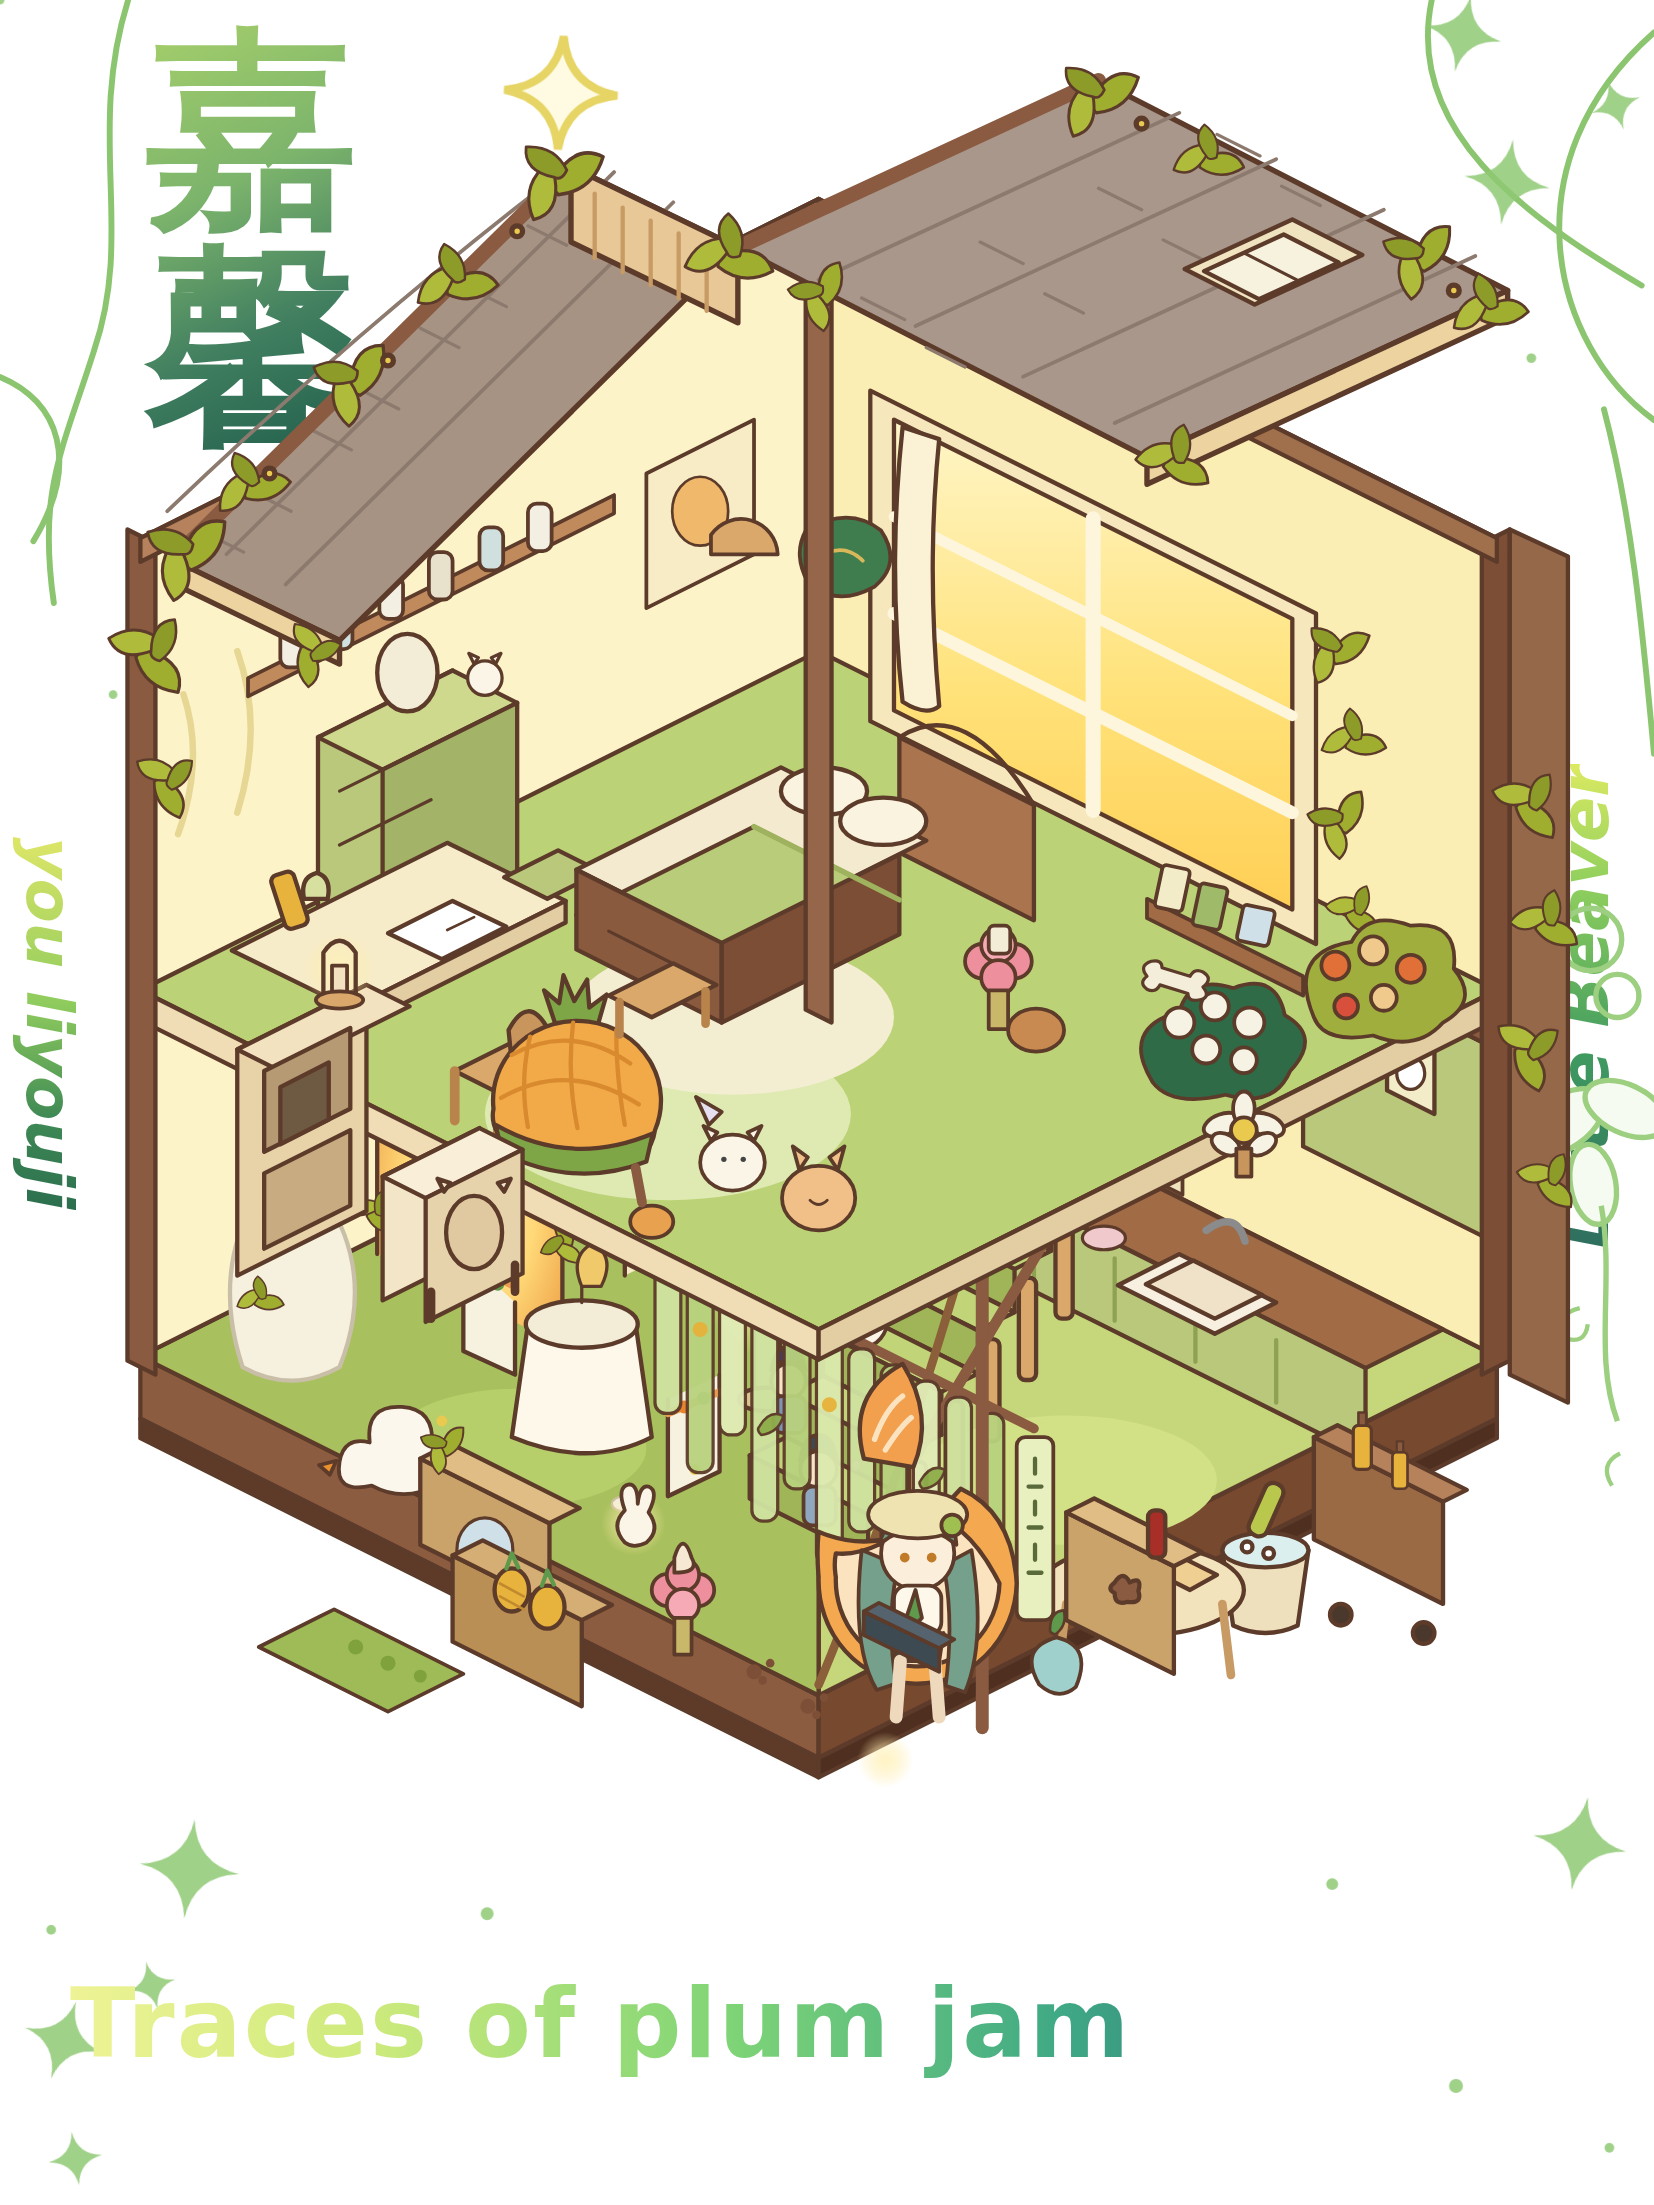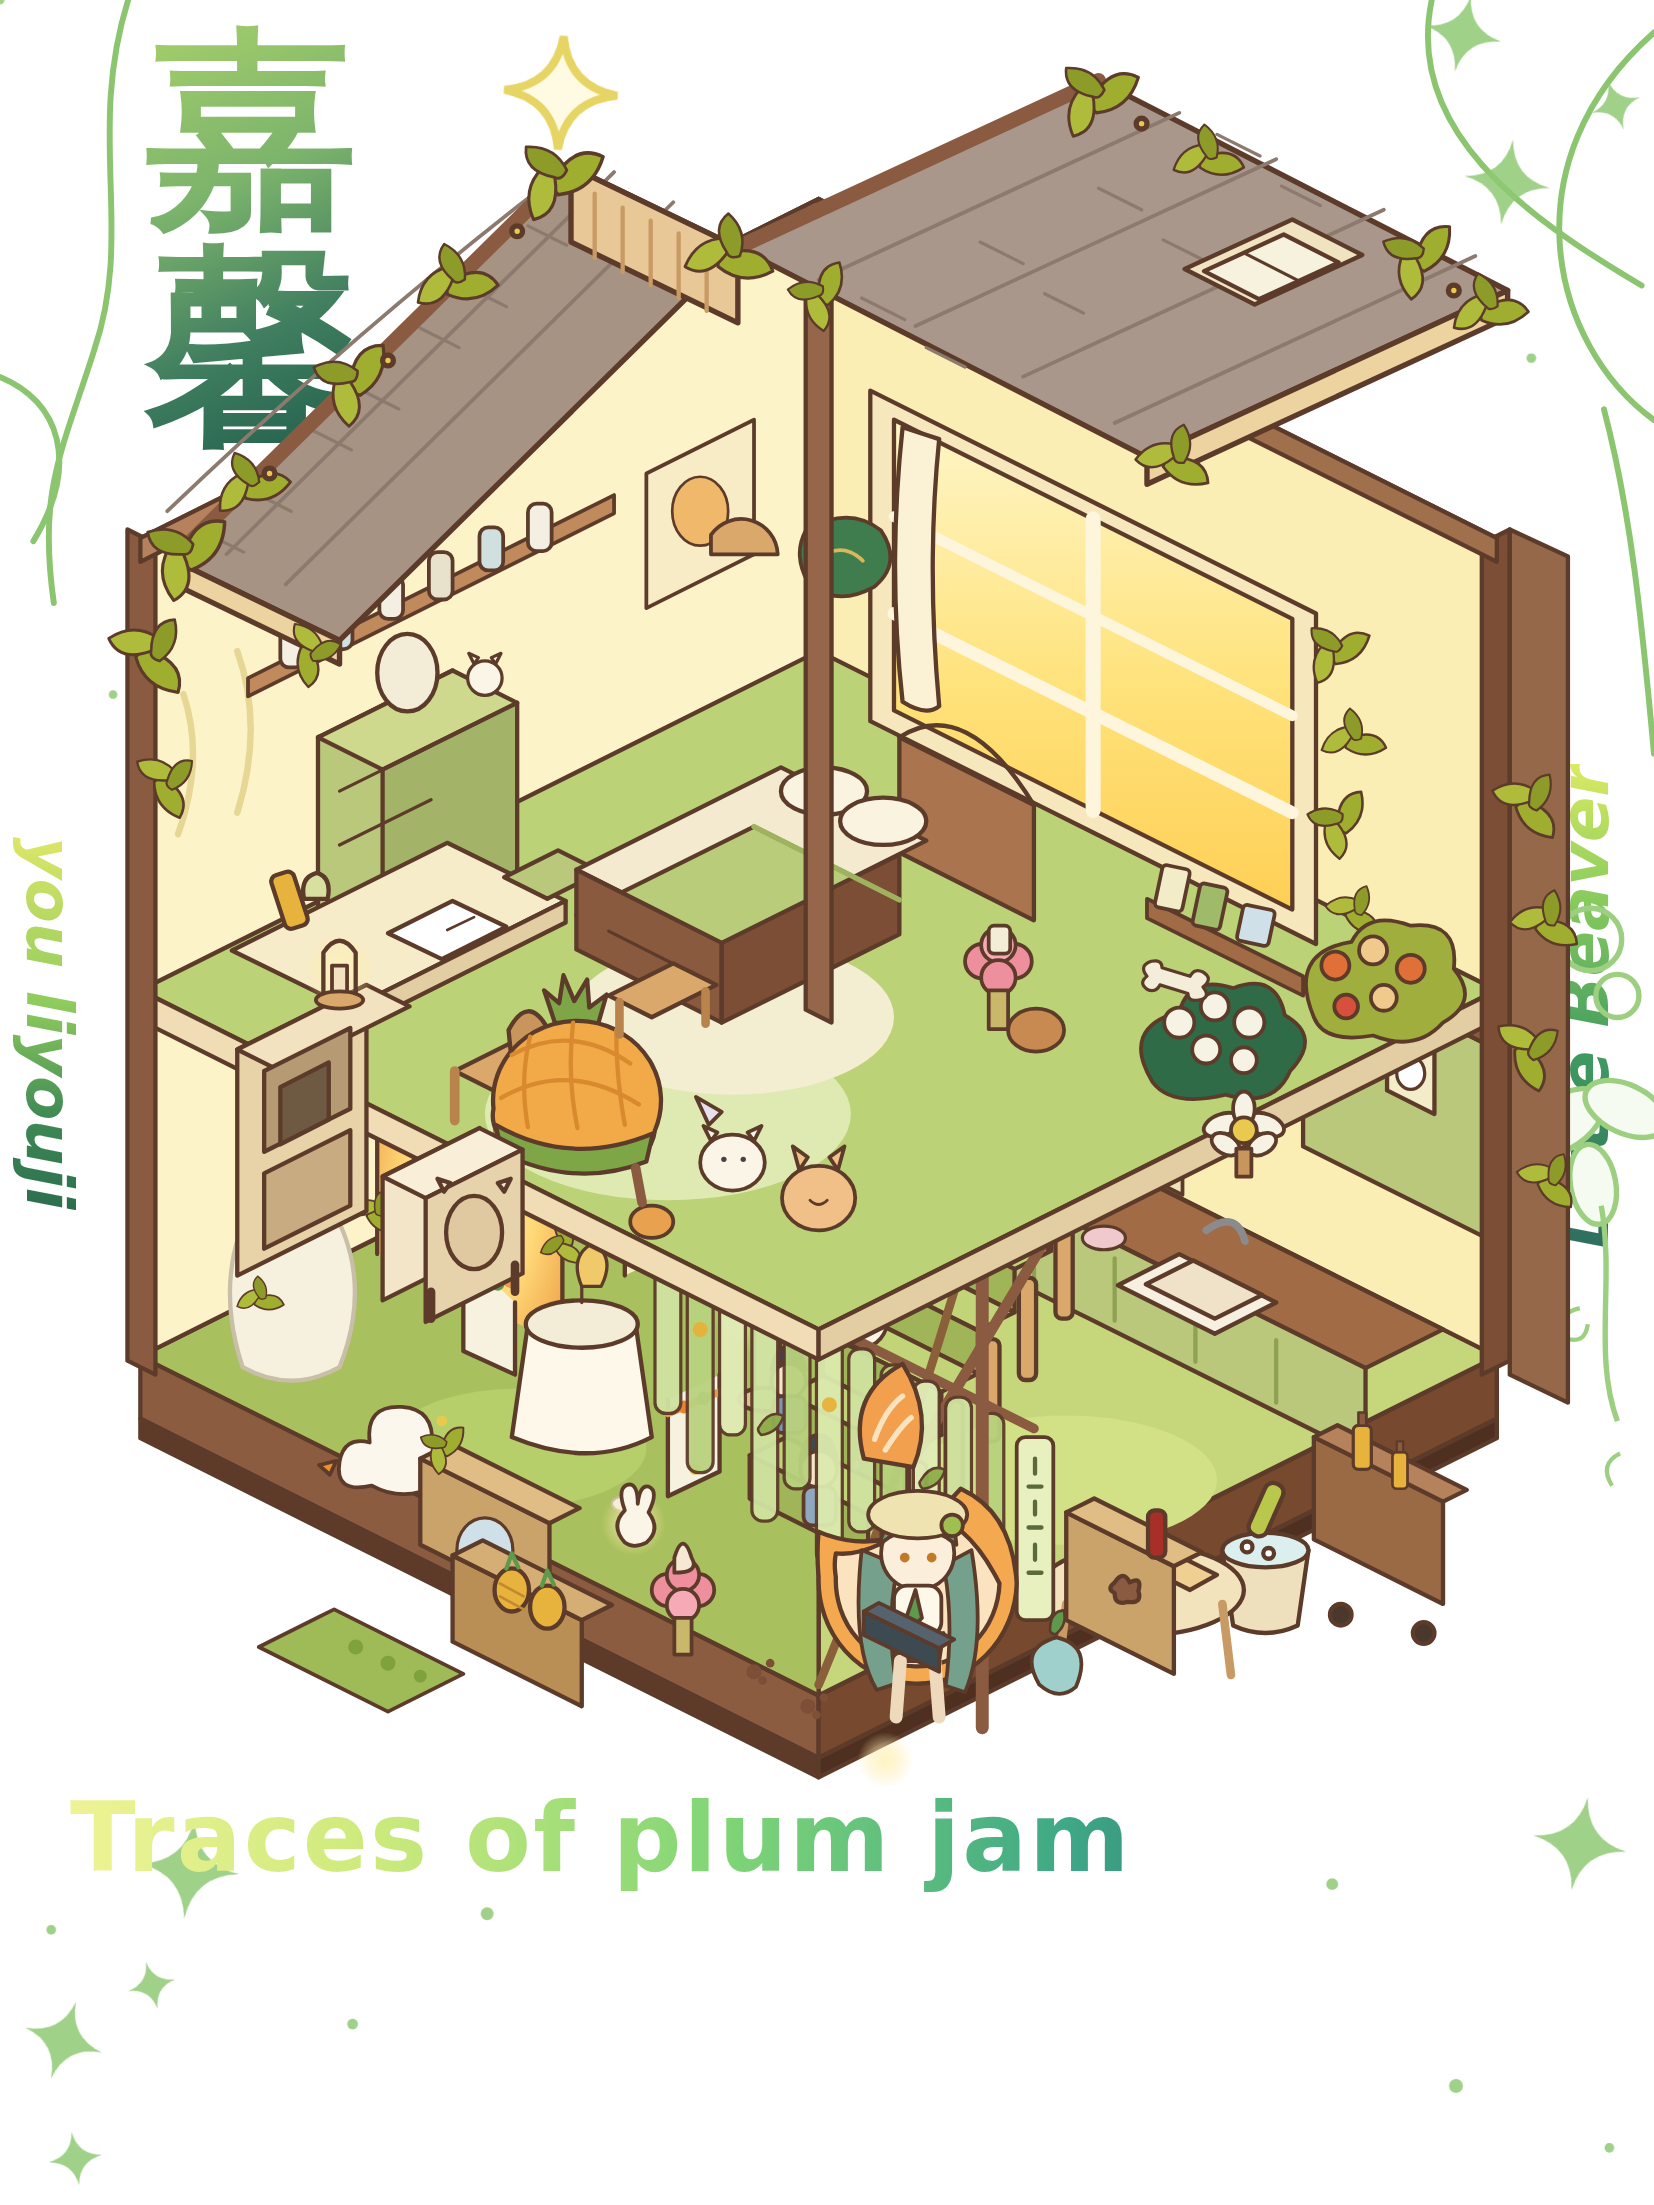--- a/index.html
+++ b/index.html
@@ -9,21 +9,21 @@
   .title-cn{position:absolute;left:135px;top:21.5px;width:232px;font-size:213px;line-height:1.02;
             font-weight:bold;text-align:center;
             background-image:linear-gradient(155deg,#a7d06a 0%,#7cb46c 38%,#417f60 68%,#1e5c4b 100%);}
   .title-cn span{display:block;}
   .sig-left{position:absolute;left:86px;top:837px;font-size:64px;font-weight:bold;font-style:italic;
             white-space:nowrap;transform:rotate(90deg);transform-origin:top left;
             background-image:linear-gradient(90deg,#dde668 0%,#8ecb5d 45%,#3f8a55 75%,#2b6e4e 100%);}
   .sig-right{position:absolute;left:1546px;top:1249px;font-size:67px;font-weight:bold;font-style:italic;
             white-space:nowrap;transform:rotate(-90deg);transform-origin:top left;
             background-image:linear-gradient(90deg,#2e6e5e 0%,#3f9a60 40%,#8fcf5d 75%,#dcea62 100%);}
-  .title-en{position:absolute;left:70px;top:1782px;width:1378px;font-size:96px;font-weight:bold;
+  .title-en{position:absolute;left:70px;top:1968px;width:1378px;font-size:96px;font-weight:bold;
             letter-spacing:2.2px;white-space:nowrap;z-index:6;
             background-image:linear-gradient(90deg,#eef395 0%,#cdea7c 22%,#7ed476 48%,#3fa986 72%,#27566b 100%);}
   .subtitle-cn{position:absolute;left:781px;top:2008px;width:770px;font-size:136px;font-weight:bold;
             letter-spacing:45px;text-align:right;white-space:nowrap;z-index:6;
             background-image:linear-gradient(90deg,#cbe570 0%,#6fb455 45%,#2e6b46 78%,#1e4d3a 100%);}
   .house-svg{position:absolute;left:65px;top:48px;z-index:3;}
   .deco-svg{position:absolute;left:0;top:0;z-index:2;}
 </style>
 </head>
 <body>

